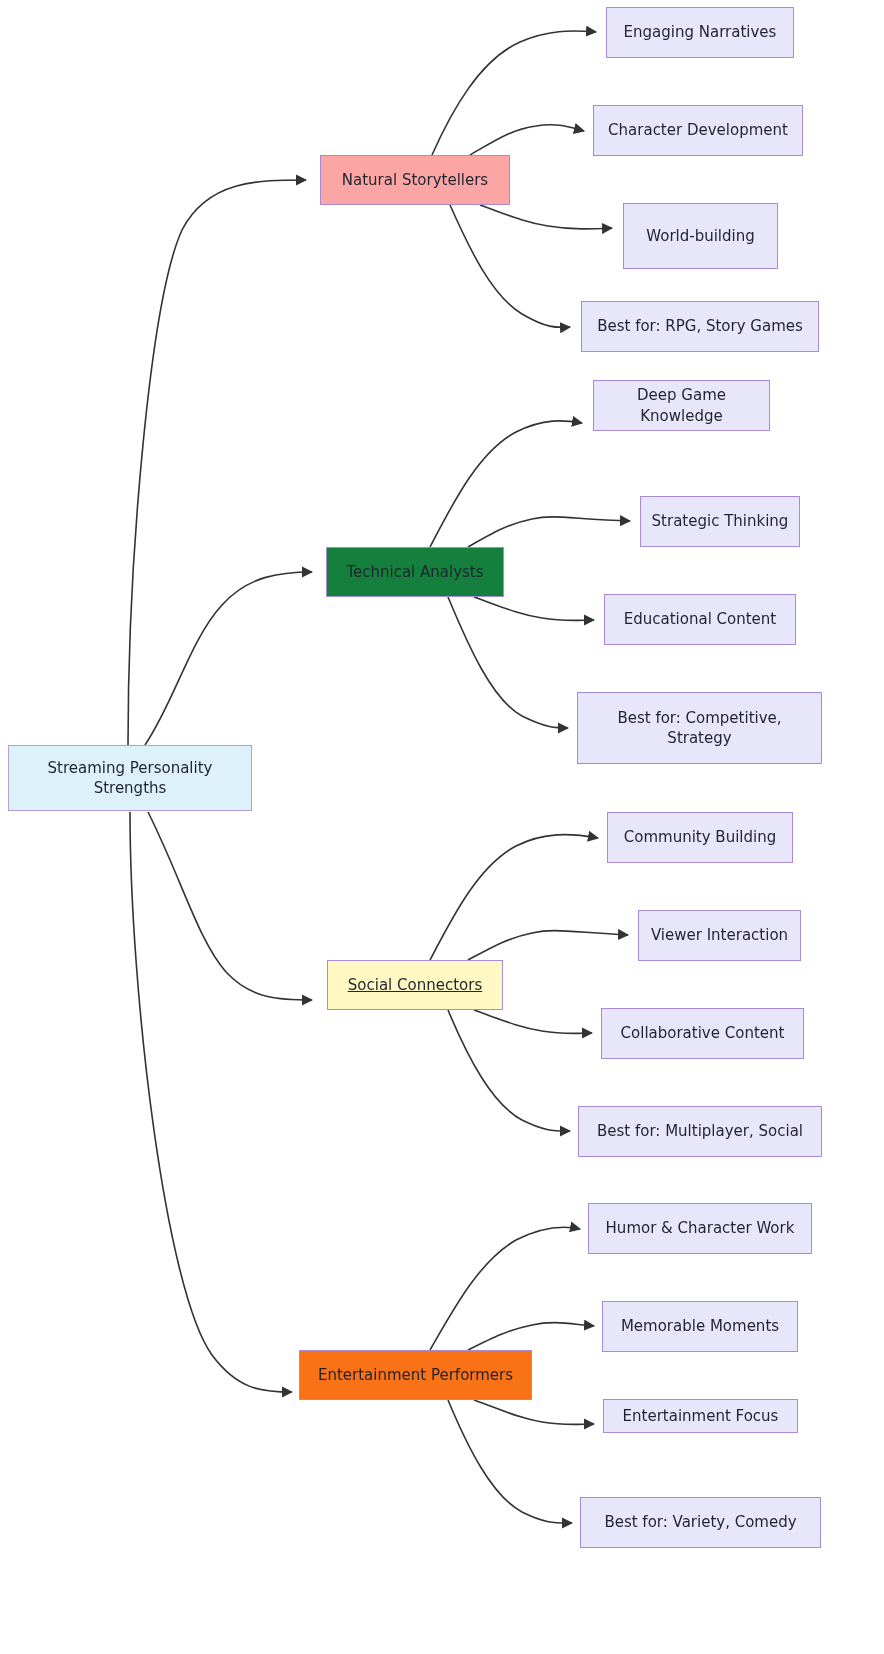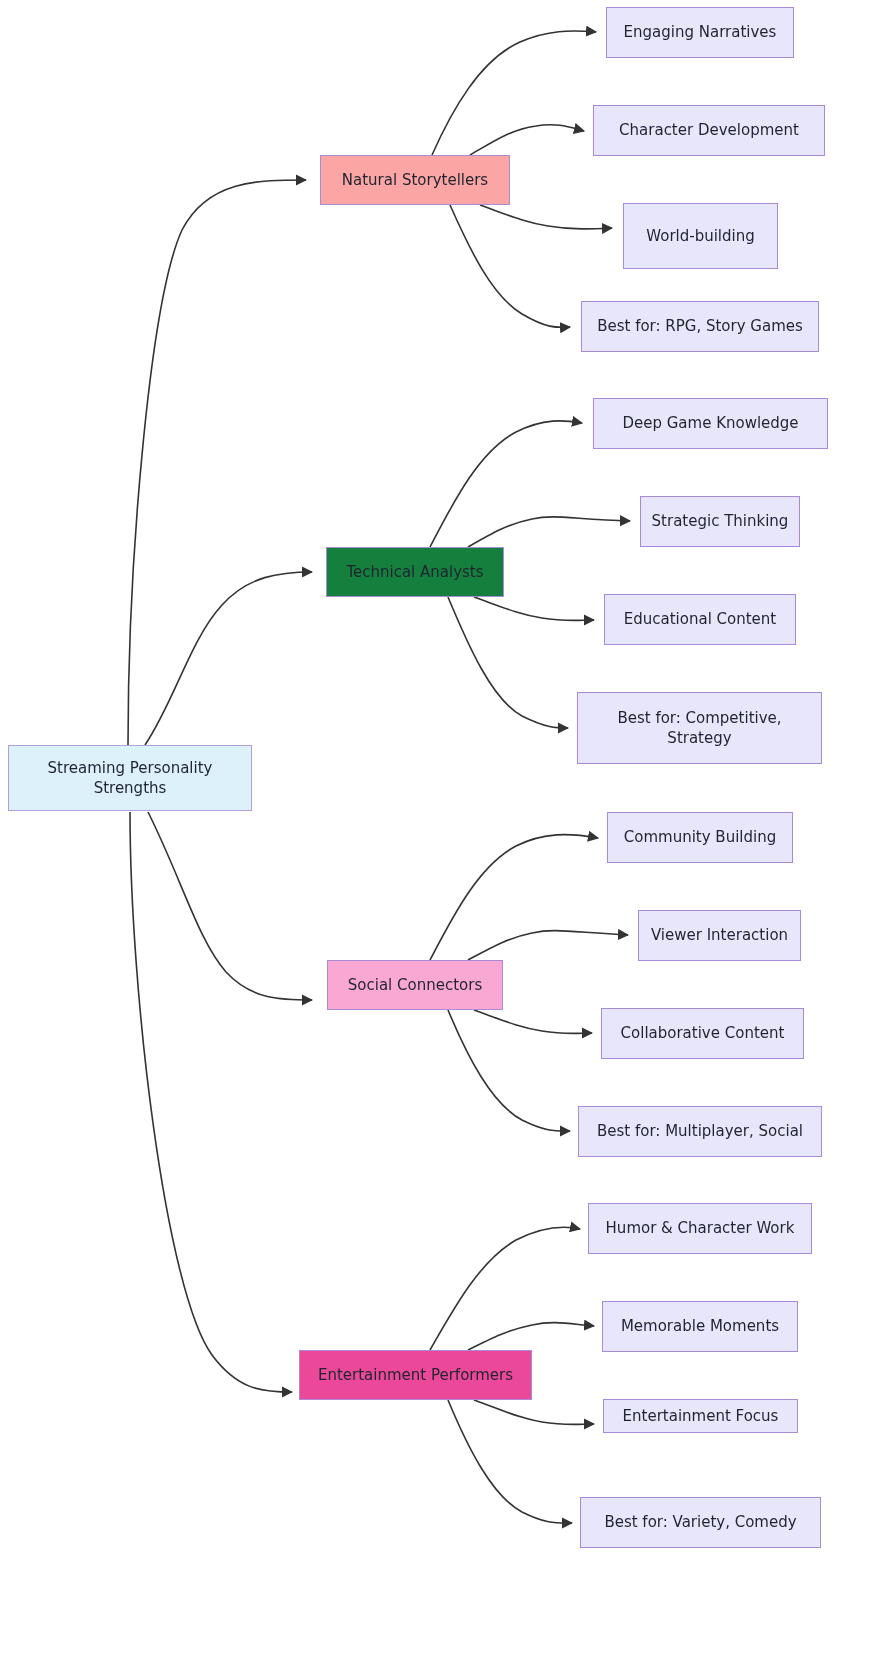--- a/index.html
+++ b/index.html
@@ -38,22 +38,22 @@
     line-height: 1.35;
     padding: 4px 8px;
     white-space: pre-line;
   }
   .node-root {
     background: #ddf1fb;
     border-color: #b39ddb;
   }
   .node-cat-storytellers { background: #fca5a5; }
   .node-cat-analysts     { background: #15803d; text-align: center; }
-  .node-cat-social       { background: #f9a8d4; }
-  .node-cat-performers   { background: #ec4899; }
+  .node-cat-social       { background: #fef9c3; text-decoration: underline; }
+  .node-cat-performers   { background: #f97316; }
   .node-leaf {
     background: #e8e6fb;
   }
   .node-label {
     display: block;
     width: 100%;
   }
 </style>
 </head>
 <body>
@@ -112,31 +112,31 @@
     <span class="node-label">Social Connectors</span>
   </div>
 
   <div class="node node-cat-performers" style="left:299px; top:1350px; width:233px; height:50px;">
     <span class="node-label">Entertainment Performers</span>
   </div>
 
   <div class="node node-leaf" style="left:606px; top:7px; width:188px; height:51px;">
     <span class="node-label">Engaging Narratives</span>
   </div>
-  <div class="node node-leaf" style="left:593px; top:105px; width:232px; height:51px;">
+  <div class="node node-leaf" style="left:593px; top:105px; width:210px; height:51px;">
     <span class="node-label">Character Development</span>
   </div>
   <div class="node node-leaf" style="left:623px; top:203px; width:155px; height:66px;">
     <span class="node-label">World-building</span>
   </div>
   <div class="node node-leaf" style="left:581px; top:301px; width:238px; height:51px;">
     <span class="node-label">Best for: RPG, Story Games</span>
   </div>
 
-  <div class="node node-leaf" style="left:593px; top:398px; width:235px; height:51px;">
+  <div class="node node-leaf" style="left:593px; top:380px; width:177px; height:51px;">
     <span class="node-label">Deep Game Knowledge</span>
   </div>
   <div class="node node-leaf" style="left:640px; top:496px; width:160px; height:51px;">
     <span class="node-label">Strategic Thinking</span>
   </div>
   <div class="node node-leaf" style="left:604px; top:594px; width:192px; height:51px;">
     <span class="node-label">Educational Content</span>
   </div>
   <div class="node node-leaf" style="left:577px; top:692px; width:245px; height:72px;justify-content:flex-end;">
     <span class="node-label">Best for: Competitive,

